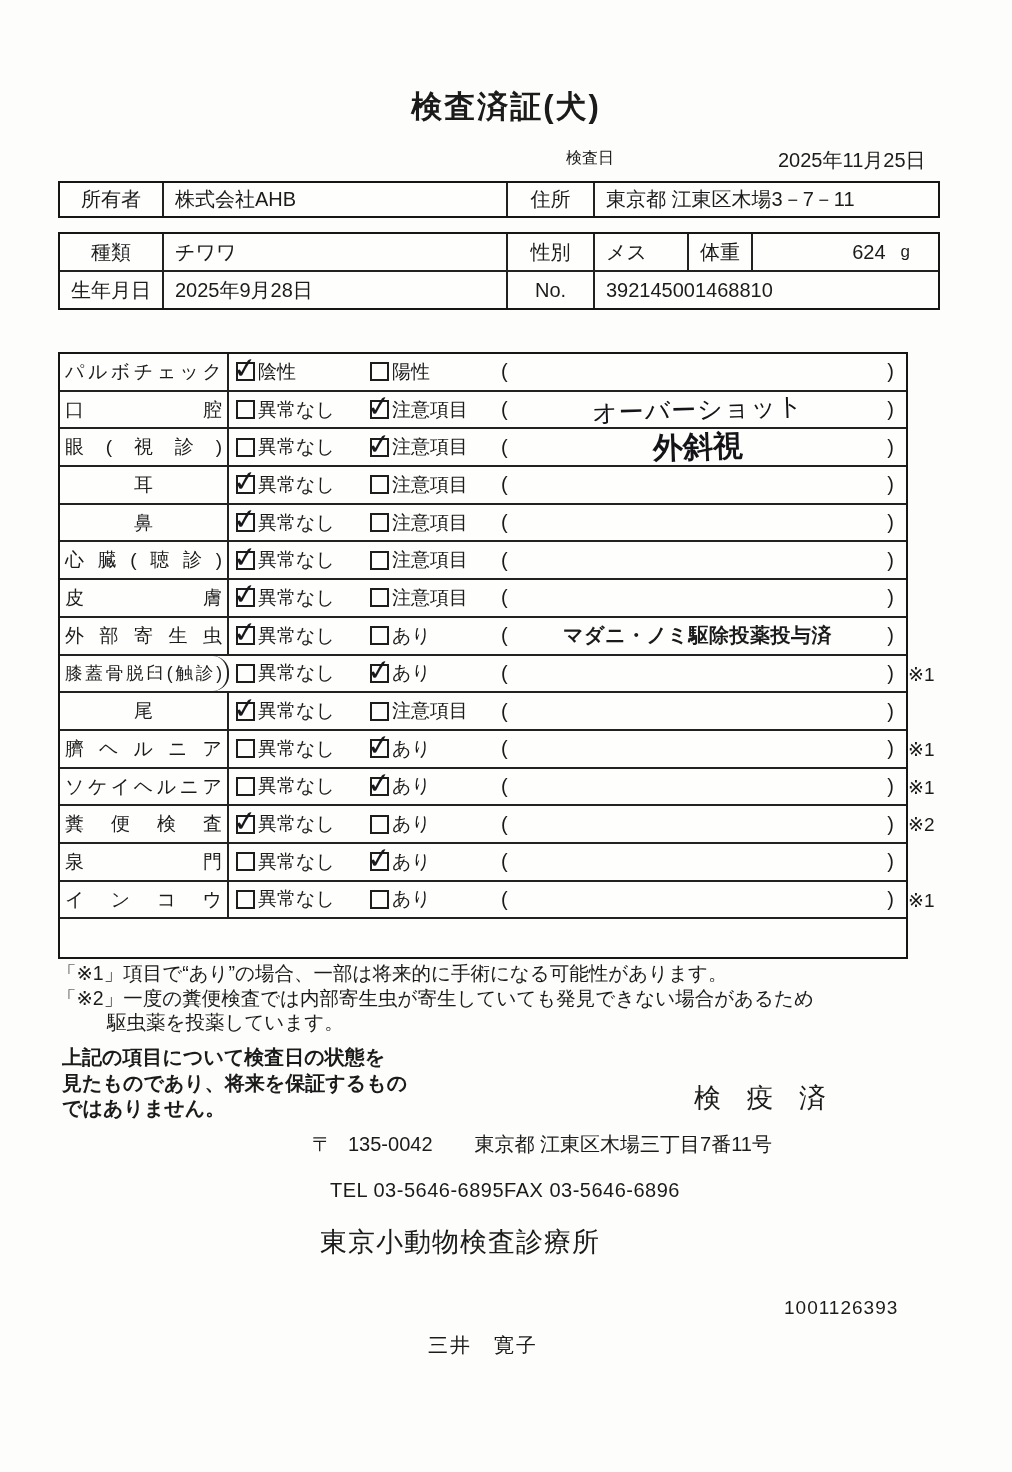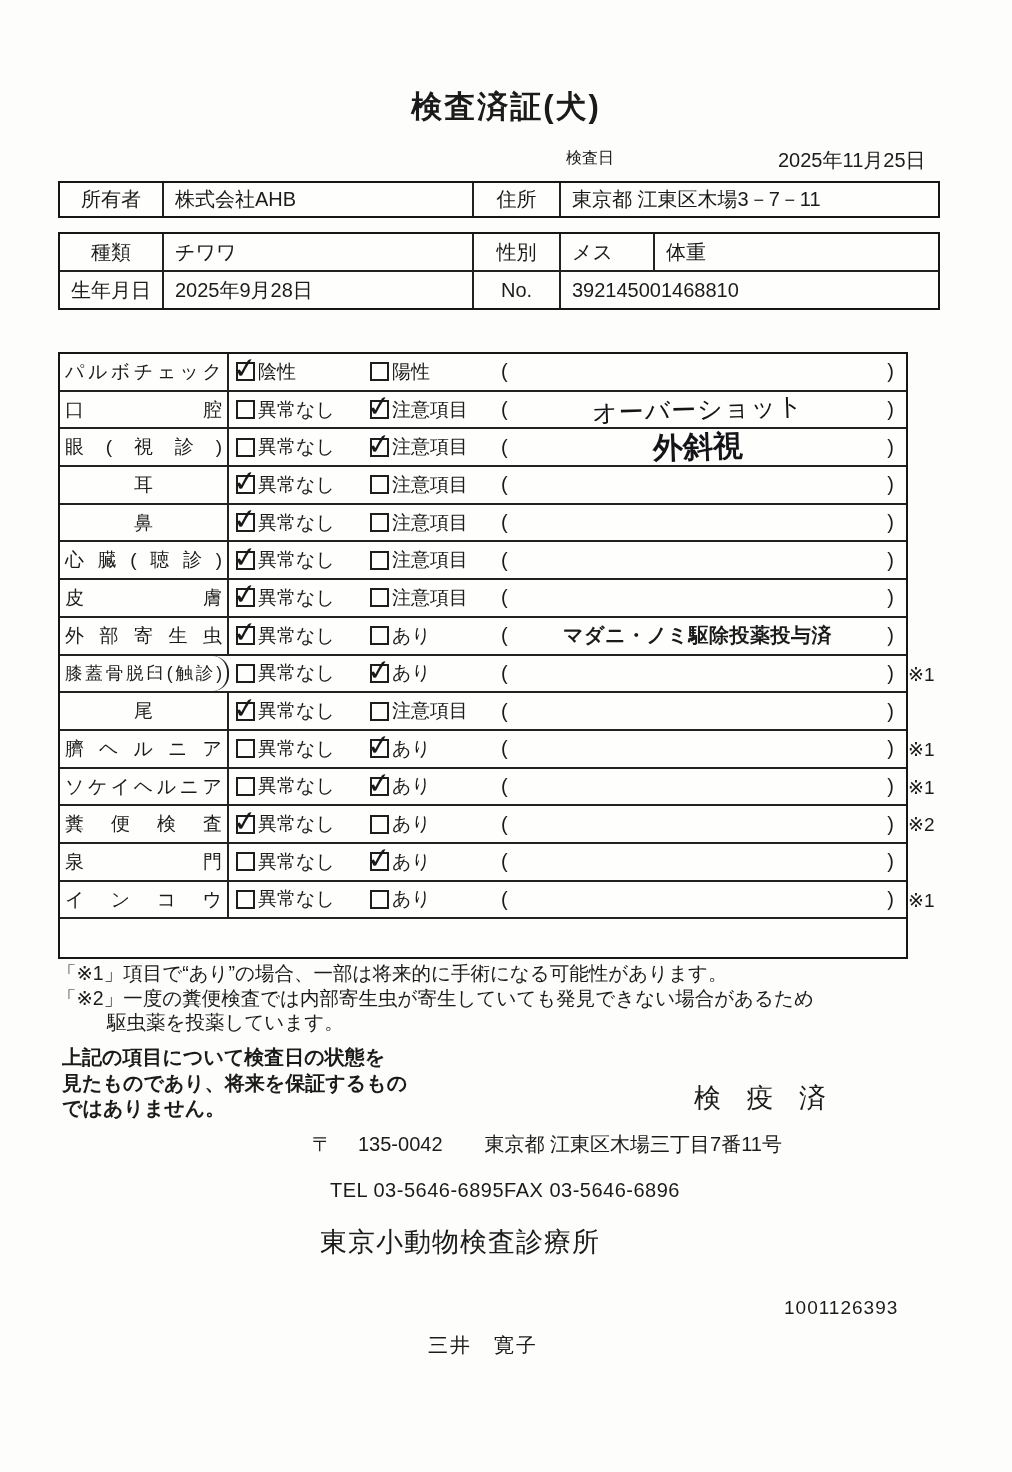--- a/index.html
+++ b/index.html
@@ -16,21 +16,21 @@
              border:2.5px solid #161616;box-sizing:border-box;background:#fefefd;}
   .t1{top:181px;width:882px;height:37px;justify-content:flex-end;}
   .t2{top:232px;width:882px;height:78px;}
   .hrow{display:flex;flex:1;}
   .hrow + .hrow{border-top:2px solid #222;}
   .cell{display:flex;align-items:center;box-sizing:border-box;font-size:20px;}
   .cell.lab{justify-content:center;}
   .cell.val{padding-left:11px;}
   .bl{border-left:2px solid #222;}
   .w-la{width:102px;}
-  .w-va{width:310px;}
+  .w-va{width:344px;}
   .w-lb{width:87px;}
   .w-vb{flex:1;}
   .w-sex{width:94px;}
   .w-wl{width:64px;}
   .w-wv{flex:1;justify-content:flex-end;padding-right:28px;}
   .unit{font-size:17px;margin-left:15px;}
 
   .intro{position:absolute;left:62px;top:319px;font-size:20px;font-weight:500;}
 
   .chk{position:absolute;left:58px;top:352px;width:850px;border:2.5px solid #161616;
@@ -58,21 +58,21 @@
   .printed{font-size:20px;font-weight:600;letter-spacing:0.5px;}
   .note{position:absolute;right:-46px;top:7px;font-size:19px;width:44px;}
 
   .fnotes{position:absolute;left:57px;top:961px;font-size:19.5px;line-height:24.5px;font-weight:500;}
   .fn-indent{padding-left:50px;}
 
   .disclaimer{position:absolute;left:62px;top:1045px;font-size:20px;font-weight:600;line-height:25.5px;}
   .stamp{position:absolute;left:694px;top:1080px;font-size:27px;letter-spacing:9px;font-weight:500;}
 
   .postal{position:absolute;left:312px;top:1131px;font-size:20px;}
-  .postal .code{margin-left:26px;margin-right:42px;}
+  .postal .code{margin-left:16px;margin-right:42px;}
   .telfax{position:absolute;left:330px;top:1179px;font-size:20px;letter-spacing:0.5px;}
   .telfax .tel{}
   .clinic-name{position:absolute;left:320px;top:1224px;font-size:27px;letter-spacing:1px;font-weight:500;}
   .examiner{position:absolute;left:428px;top:1332px;font-size:20px;letter-spacing:2px;}
   .docnum{position:absolute;left:784px;top:1297px;font-size:19px;letter-spacing:1px;}
 </style>
 </head>
 <body>
 
 <div class="page">
@@ -91,20 +91,24 @@
     </div>
   </div>
 
   <div class="hdr-table t2">
     <div class="hrow">
       <div class="cell lab w-la">種類</div>
       <div class="cell val w-va bl">チワワ</div>
       <div class="cell lab w-lb bl">性別</div>
       <div class="cell val w-sex bl">メス</div>
       <div class="cell lab w-wl bl">体重</div>
+      <div class="cell w-wv bl">
+        <span>624</span>
+        <span class="unit">g</span>
+      </div>
     </div>
     <div class="hrow">
       <div class="cell lab w-la">生年月日</div>
       <div class="cell val w-va bl">2025年9月28日</div>
       <div class="cell lab w-lb bl">No.</div>
       <div class="cell val w-vb bl">392145001468810</div>
     </div>
   </div>
 
 

